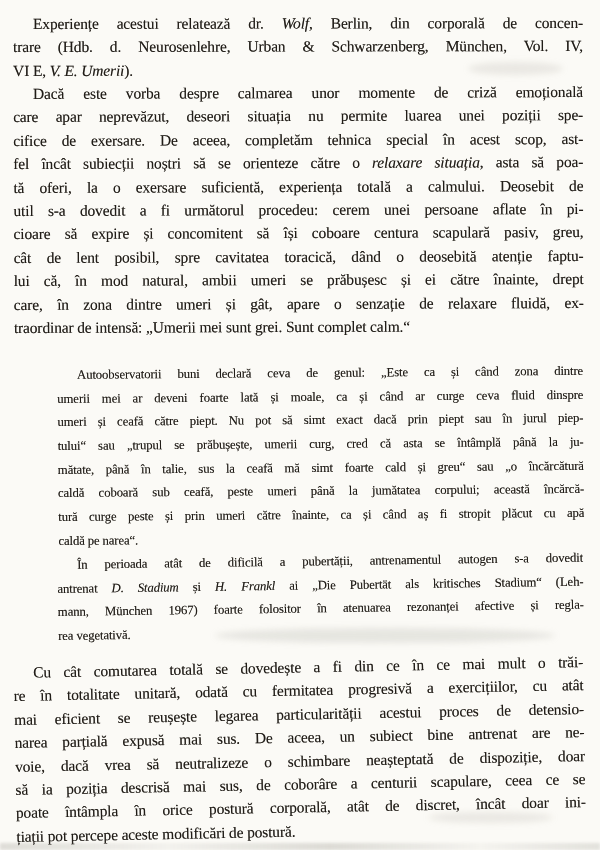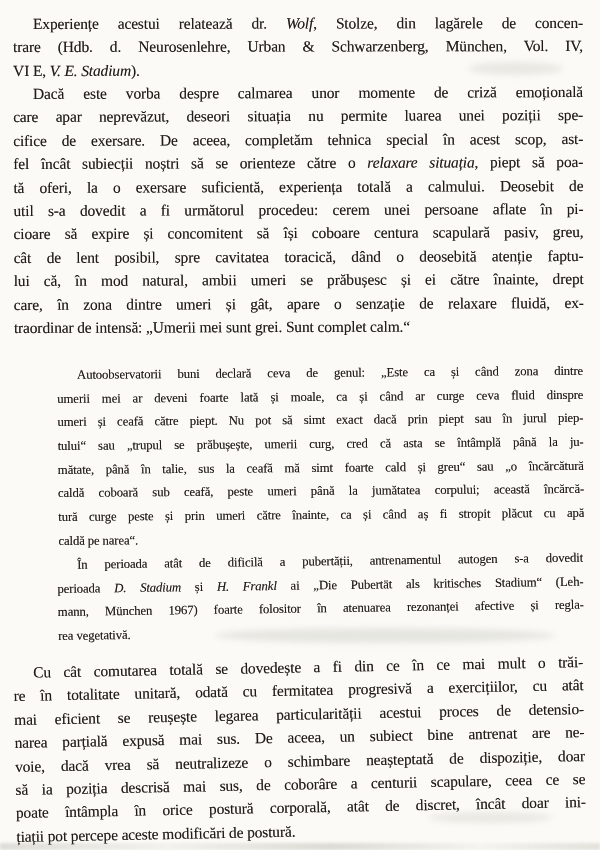--- a/index.html
+++ b/index.html
@@ -53,50 +53,50 @@
       rgba(140,138,128,0.22) 100%);
     filter: blur(1.5px);
   }
 </style>
 </head>
 <body>
 
 <div class="page">
   <div class="text-column">
       <div class="block main">
-        <div class="line first"><span>Experiențe acestui relatează dr. </span><span class="it">Wolf</span><span>, Stolze, din lagărele de concen-</span></div>
+        <div class="line first"><span>Experiențe acestui relatează dr. </span><span class="it">Wolf</span><span>, Berlin, din corporală de concen-</span></div>
         <div class="line"><span>trare (Hdb. d. Neurosenlehre, Urban &amp; Schwarzenberg, München, Vol. IV,</span></div>
-        <div class="line last"><span>VI E, </span><span class="it">V. E. Stadium</span><span>).</span></div>
+        <div class="line last"><span>VI E, </span><span class="it">V. E. Umerii</span><span>).</span></div>
       </div>
       <div class="block main">
         <div class="line first"><span>Dacă este vorba despre calmarea unor momente de criză emoțională</span></div>
         <div class="line"><span>care apar neprevăzut, deseori situația nu permite luarea unei poziții spe-</span></div>
         <div class="line"><span>cifice de exersare. De aceea, completăm tehnica special în acest scop, ast-</span></div>
-        <div class="line"><span>fel încât subiecții noștri să se orienteze către o </span><span class="it">relaxare situația</span><span>, piept să poa-</span></div>
+        <div class="line"><span>fel încât subiecții noștri să se orienteze către o </span><span class="it">relaxare situația</span><span>, asta să poa-</span></div>
         <div class="line"><span>tă oferi, la o exersare suficientă, experiența totală a calmului. Deosebit de</span></div>
         <div class="line"><span>util s-a dovedit a fi următorul procedeu: cerem unei persoane aflate în pi-</span></div>
         <div class="line"><span>cioare să expire și concomitent să își coboare centura scapulară pasiv, greu,</span></div>
         <div class="line"><span>cât de lent posibil, spre cavitatea toracică, dând o deosebită atenție faptu-</span></div>
         <div class="line"><span>lui că, în mod natural, ambii umeri se prăbușesc și ei către înainte, drept</span></div>
         <div class="line"><span>care, în zona dintre umeri și gât, apare o senzație de relaxare fluidă, ex-</span></div>
         <div class="line last"><span>traordinar de intensă: „Umerii mei sunt grei. Sunt complet calm.“</span></div>
       </div>
       <div class="block quote">
         <div class="line first"><span>Autoobservatorii buni declară ceva de genul: „Este ca și când zona dintre</span></div>
         <div class="line"><span>umerii mei ar deveni foarte lată și moale, ca și când ar curge ceva fluid dinspre</span></div>
         <div class="line"><span>umeri și ceafă către piept. Nu pot să simt exact dacă prin piept sau în jurul piep-</span></div>
         <div class="line"><span>tului“ sau „trupul se prăbușește, umerii curg, cred că asta se întâmplă până la ju-</span></div>
         <div class="line"><span>mătate, până în talie, sus la ceafă mă simt foarte cald și greu“ sau „o încărcătură</span></div>
         <div class="line"><span>caldă coboară sub ceafă, peste umeri până la jumătatea corpului; această încărcă-</span></div>
         <div class="line"><span>tură curge peste și prin umeri către înainte, ca și când aș fi stropit plăcut cu apă</span></div>
         <div class="line last"><span>caldă pe narea“.</span></div>
       </div>
       <div class="block quote">
         <div class="line first"><span>În perioada atât de dificilă a pubertății, antrenamentul autogen s-a dovedit</span></div>
-        <div class="line"><span>perioada </span><span class="it">D. Stadium</span><span> și </span><span class="it">H. Frankl</span><span> ai „Die Pubertät als kritisches Stadium“ (Leh-</span></div>
+        <div class="line"><span>antrenat </span><span class="it">D. Stadium</span><span> și </span><span class="it">H. Frankl</span><span> ai „Die Pubertät als kritisches Stadium“ (Leh-</span></div>
         <div class="line"><span>mann, München 1967) foarte folositor în atenuarea rezonanței afective și regla-</span></div>
         <div class="line last"><span>rea vegetativă.</span></div>
       </div>
       <div class="block main">
         <div class="line first"><span>Cu cât comutarea totală se dovedește a fi din ce în ce mai mult o trăi-</span></div>
         <div class="line"><span>re în totalitate unitară, odată cu fermitatea progresivă a exercițiilor, cu atât</span></div>
         <div class="line"><span>mai eficient se reușește legarea particularității acestui proces de detensio-</span></div>
         <div class="line"><span>narea parțială expusă mai sus. De aceea, un subiect bine antrenat are ne-</span></div>
         <div class="line"><span>voie, dacă vrea să neutralizeze o schimbare neașteptată de dispoziție, doar</span></div>
         <div class="line"><span>să ia poziția descrisă mai sus, de coborâre a centurii scapulare, ceea ce se</span></div>

